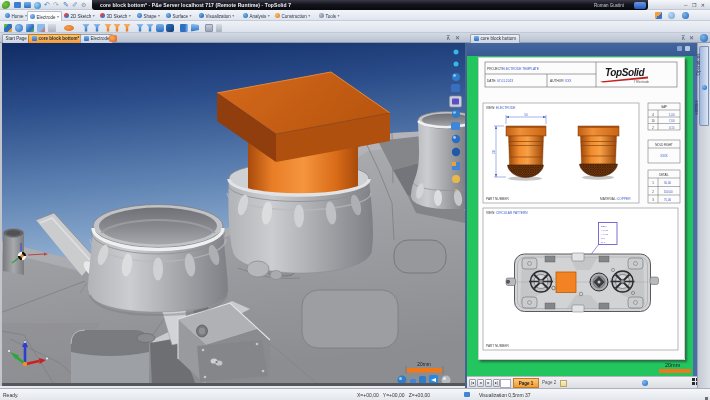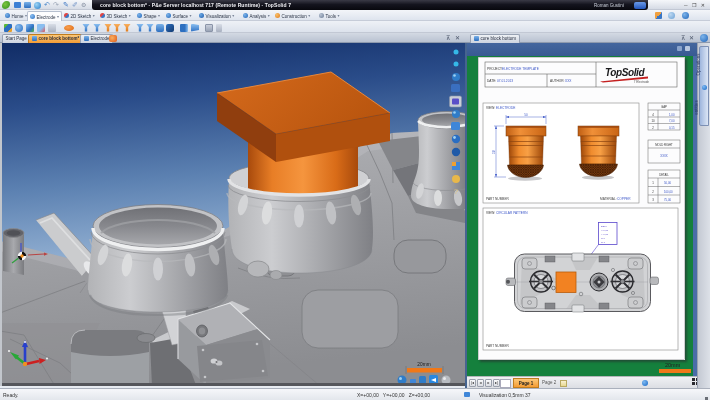--- a/index.html
+++ b/index.html
@@ -310,21 +310,21 @@
           <path d="M431,337 l5,-2 v4 Z" fill="#fff"></path>
         <circle cx="446" cy="337" r="4.5" fill="#b8bcc2"></circle>
           <circle cx="444.5" cy="335.5" r="1.5" fill="#e8eaee"></circle>
       </g>
 
       <rect x="0" y="340" width="465" height="3" fill="#55565b"></rect>
       <rect x="0" y="0" width="2" height="343" fill="#c2c6cc"></rect>
     </svg>
   </div>
 
-  <div class="abs" id="rightpane" style="left:465px;top:43px;width:232px;height:345px;background:#15803d;border-left:2px solid #46648f;border-right:4px solid #4a6da8;">
+  <div class="abs" id="rightpane" style="left:465px;top:43px;width:232px;height:345px;background:#22c55e;border-left:2px solid #46648f;border-right:4px solid #4a6da8;">
     <div class="abs" style="left:0;top:0;width:230px;height:13px;background:linear-gradient(#44669e,#385a92);">
       <div class="abs" style="left:218px;top:3px;width:5px;height:5px;background:#b8c8e0;border-radius:1px;"></div>
       <div class="abs" style="left:210px;top:3px;width:5px;height:5px;background:#8aa4cc;border-radius:1px;"></div>
     </div>
     <div class="abs" id="sheet" style="left:11px;top:14px;width:207px;height:303px;background:#fcfcfd;box-shadow:1.5px 1.5px 2px rgba(40,40,45,0.55);">
       <svg width="207" height="303" viewBox="0 0 207 303">
         <defs>
           <pattern id="hatch" width="2.4" height="2.4" patternUnits="userSpaceOnUse">
             <rect width="2.4" height="2.4" fill="#7a3c0e"></rect>
             <path d="M0,0 L2.4,2.4 M2.4,0 L0,2.4" stroke="#3a1804" stroke-width="0.6"></path>

